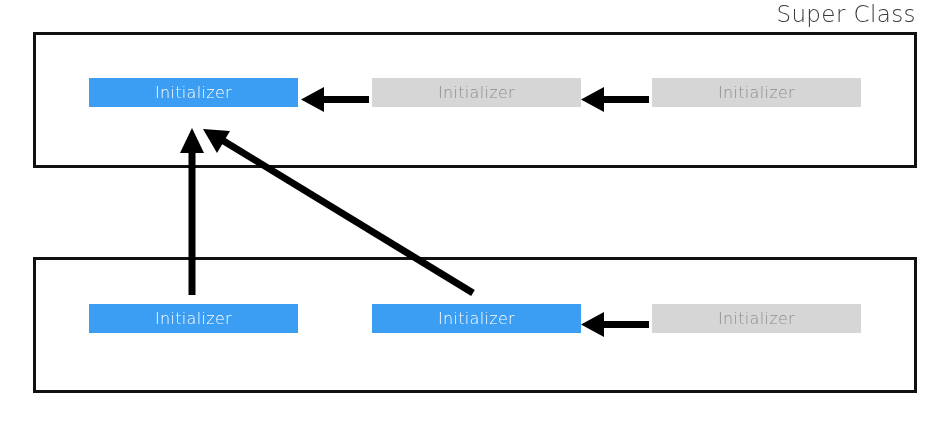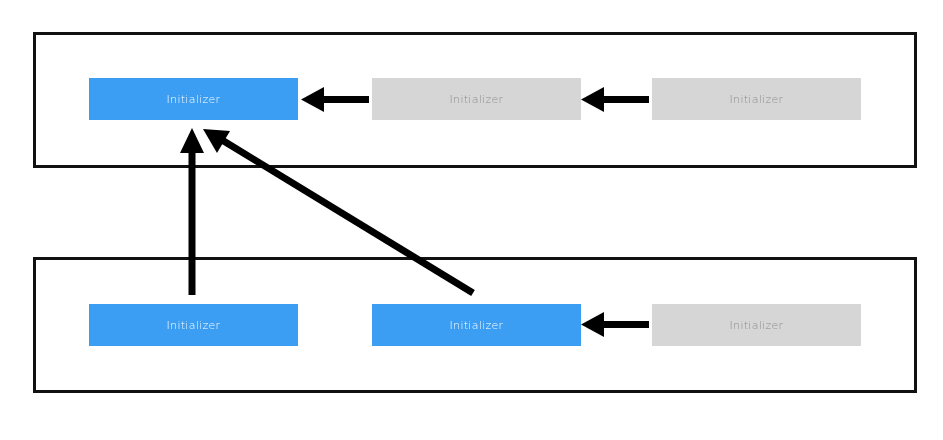--- a/index.html
+++ b/index.html
@@ -38,27 +38,27 @@
     letter-spacing: 0.4px;
     white-space: nowrap;
     text-align: right;
   }
   #superclass-label { right: 27px; top: 1px; }
   #subclass-label   { right: 27px; top: 225px; }
 
   
   .chip {
     position: absolute;
-    height: 42px;
+    height: 29px;
     width: 209px;
     display: flex;
     align-items: center;
     justify-content: center;
     font-family: "DejaVu Sans", sans-serif;
-    font-size: 11px;
+    font-size: 16px;
     font-weight: 300;
     letter-spacing: 0.3px;
     box-sizing: border-box;
   }
   .chip.blue {
     background: #3b9ef2;
     color: #ffffff;
   }
   .chip.gray {
     background: #d6d6d6;
@@ -79,20 +79,21 @@
     width: 943px;
     height: 440px;
     pointer-events: none;
   }
 </style>
 </head>
 <body>
 
 <div id="stage">
 
+  <div id="superclass-label" class="class-label">Super Class</div>
 
   <div id="superclass-box" class="class-box"></div>
 
   <div class="chip blue col-1 row-top">
     <span>Initializer</span>
   </div>
 
   <div class="chip gray col-2 row-top">
     <span>Initializer</span>
   </div>

